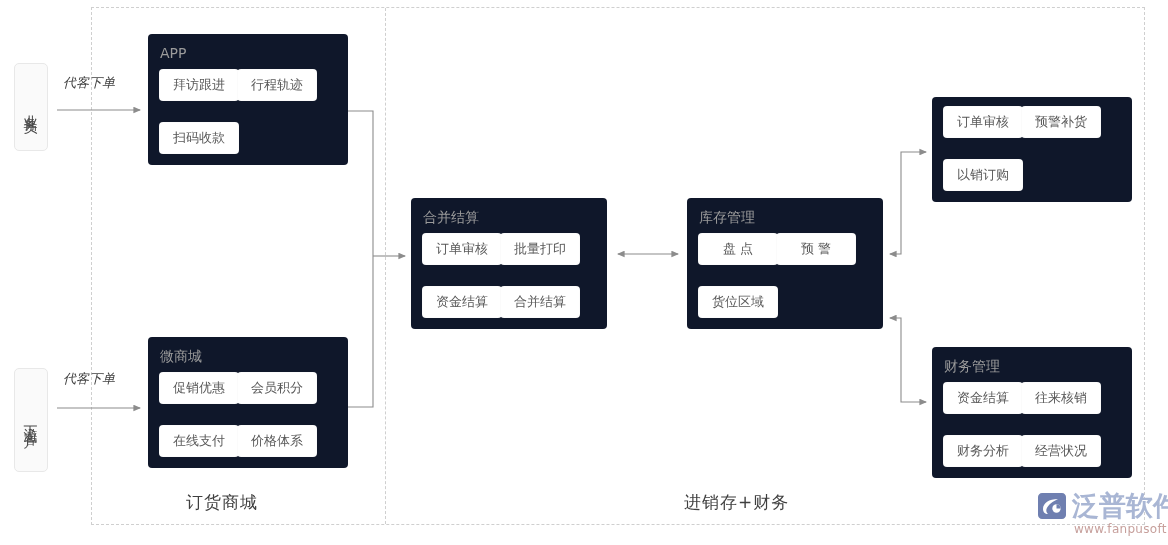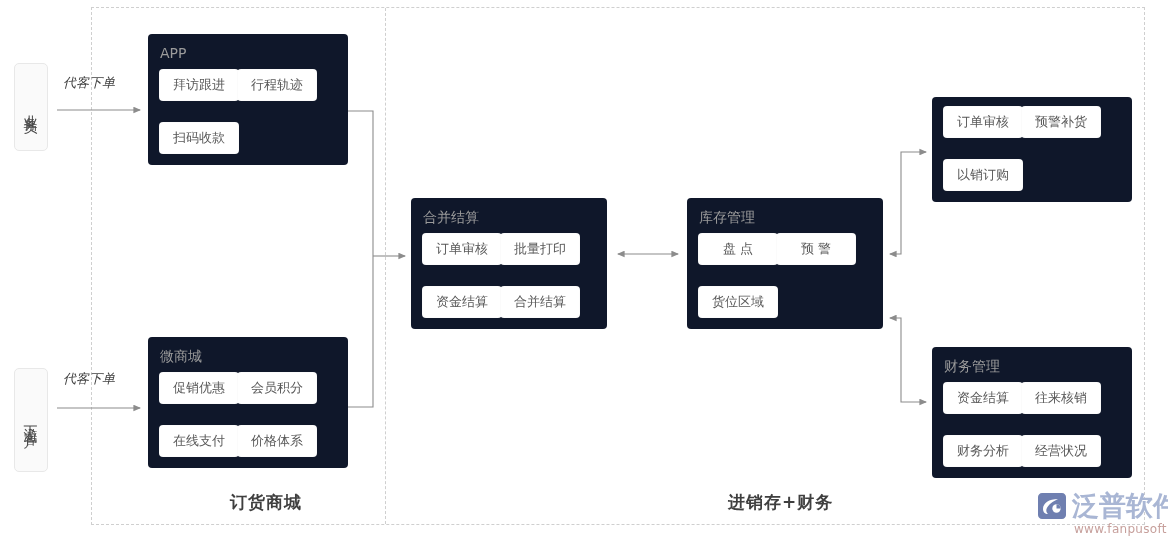--- a/index.html
+++ b/index.html
@@ -102,24 +102,23 @@
   #panel-order { left: 411px; top: 198px; width: 196px; }
   #panel-inventory { left: 687px; top: 198px; width: 196px; }
   #panel-purchase { left: 932px; top: 97px; width: 200px; }
   #panel-finance { left: 932px; top: 347px; width: 200px; }
 
   
   .section-caption {
     position: absolute;
     color: #3f3f3f;
     font-size: 17px;
-    font-weight: bold;
+    font-weight: normal;
     letter-spacing: 1px;
     white-space: nowrap;
-    margin-left: 44px;
   }
   #caption-mall { left: 186px; top: 491px; }
   #caption-erp { left: 684px; top: 491px; }
 
   
   .flow-label {
     position: absolute;
     color: #3f3f3f;
     font-size: 13px;
     white-space: nowrap;

